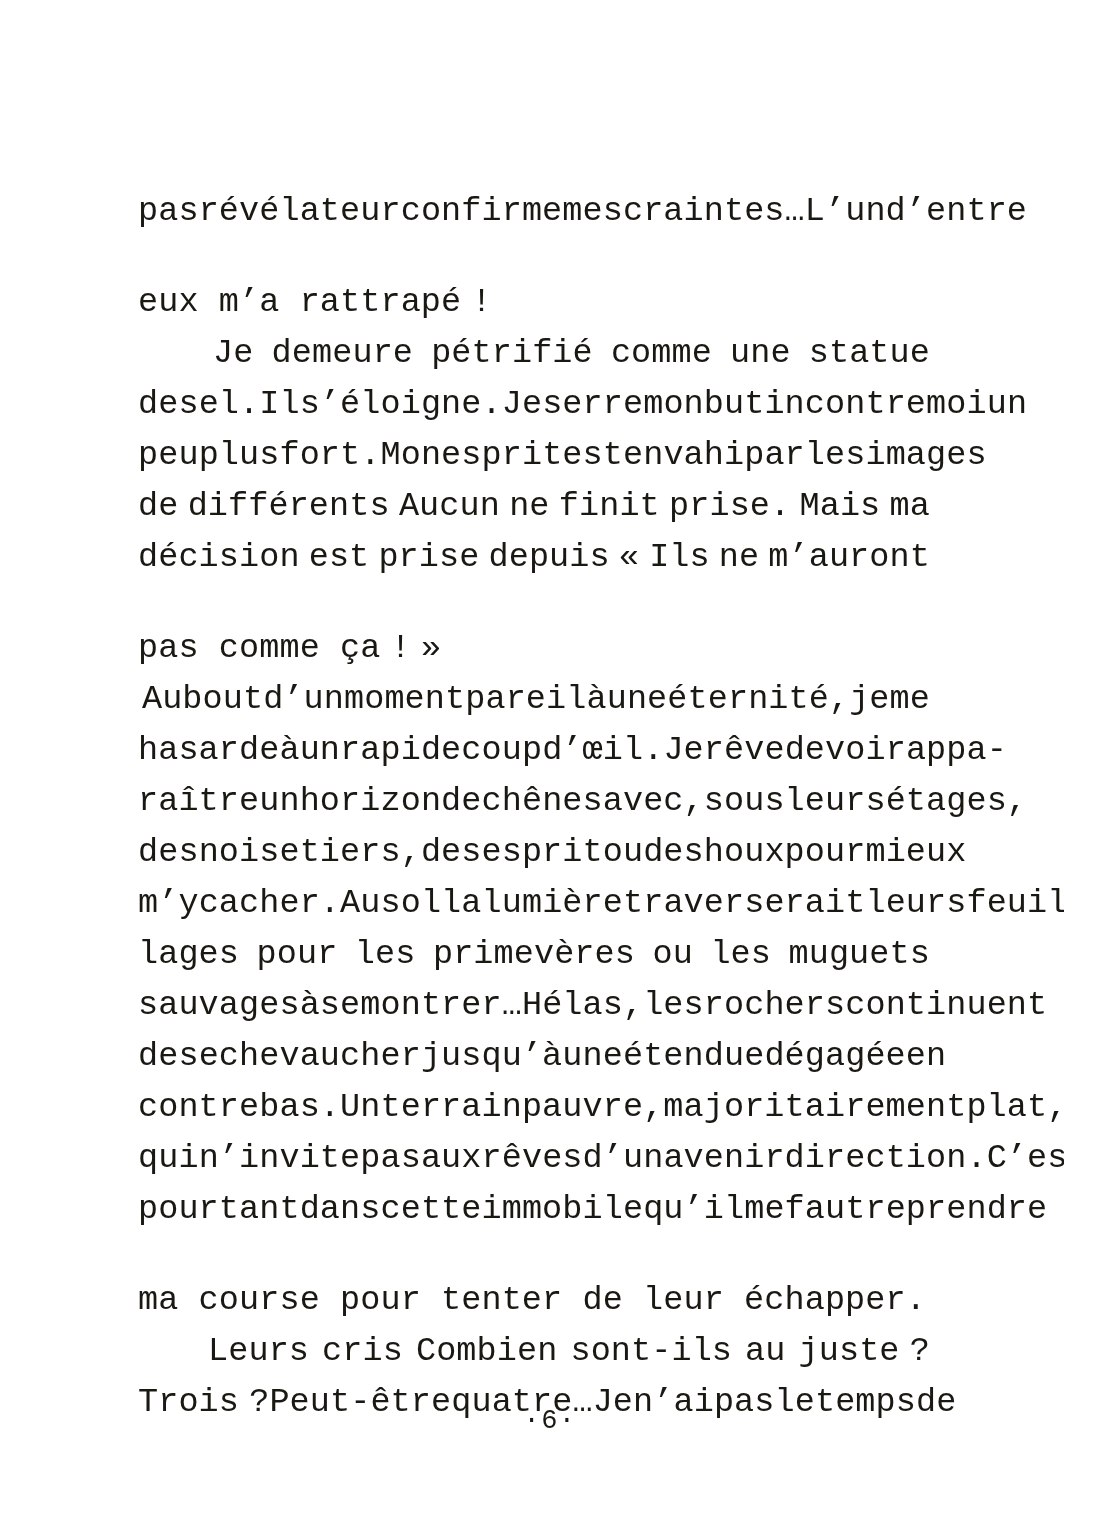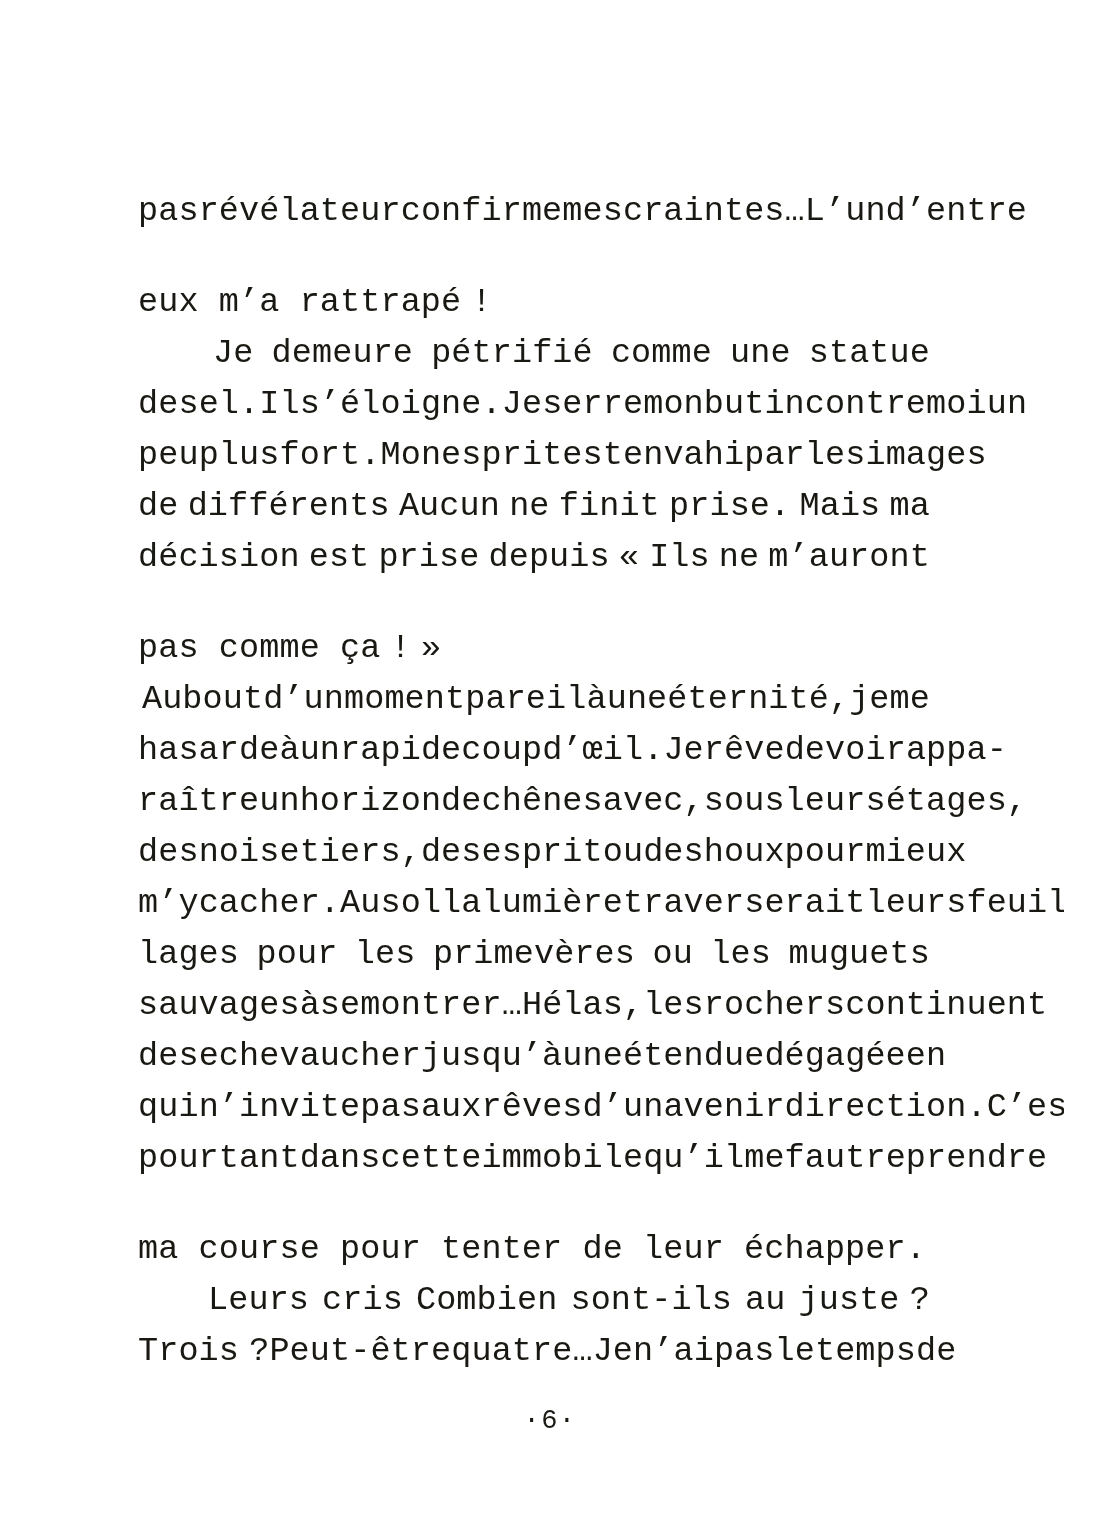--- a/index.html
+++ b/index.html
@@ -85,20 +85,21 @@
       </p>
       <p class="para">
         <span class="line j"><span class="indent"></span><span class="w">Au</span><span class="w">bout</span><span class="w">d’un</span><span class="w">moment</span><span class="w">pareil</span><span class="w">à</span><span class="w">une</span><span class="w">éternité,</span><span class="w">je</span><span class="w">me</span></span>
         <span class="line j"><span class="w">hasarde</span><span class="w">à</span><span class="w">un</span><span class="w">rapide</span><span class="w">coup</span><span class="w">d’œil.</span><span class="w">Je</span><span class="w">rêve</span><span class="w">de</span><span class="w">voir</span><span class="w">appa-</span></span>
         <span class="line j"><span class="w">raître</span><span class="w">un</span><span class="w">horizon</span><span class="w">de</span><span class="w">chênes</span><span class="w">avec,</span><span class="w">sous</span><span class="w">leurs</span><span class="w">étages,</span></span>
         <span class="line j"><span class="w">des</span><span class="w">noisetiers,</span><span class="w">des</span><span class="w">esprit</span><span class="w">ou</span><span class="w">des</span><span class="w">houx</span><span class="w">pour</span><span class="w">mieux</span></span>
         <span class="line j"><span class="w">m’y</span><span class="w">cacher.</span><span class="w">Au</span><span class="w">sol</span><span class="w">la</span><span class="w">lumière</span><span class="w">traverserait</span><span class="w">leurs</span><span class="w">feuil-</span></span>
         <span class="line j"><span class="w">lages</span><span class="w">pour</span><span class="w">les</span><span class="w">primevères</span><span class="w">ou</span><span class="w">les</span><span class="w">muguets</span></span>
         <span class="line j"><span class="w">sauvages</span><span class="w">à</span><span class="w">se</span><span class="w">montrer…</span><span class="w">Hélas,</span><span class="w">les</span><span class="w">rochers</span><span class="w">continuent</span></span>
         <span class="line j"><span class="w">de</span><span class="w">se</span><span class="w">chevaucher</span><span class="w">jusqu’à</span><span class="w">une</span><span class="w">étendue</span><span class="w">dégagée</span><span class="w">en</span></span>
+        <span class="line j"><span class="w">contrebas.</span><span class="w">Un</span><span class="w">terrain</span><span class="w">pauvre,</span><span class="w">majoritairement</span><span class="w">plat,</span></span>
         <span class="line j"><span class="w">qui</span><span class="w">n’invite</span><span class="w">pas</span><span class="w">aux</span><span class="w">rêves</span><span class="w">d’un</span><span class="w">avenir</span><span class="w">direction.</span><span class="w">C’est</span></span>
         <span class="line j"><span class="w">pourtant</span><span class="w">dans</span><span class="w">cette</span><span class="w">immobile</span><span class="w">qu’il</span><span class="w">me</span><span class="w">faut</span><span class="w">reprendre</span></span>
         <span class="line last">ma course pour tenter de leur échapper.</span>
       </p>
       <p class="para">
         <span class="line j"><span class="indent"></span><span class="w">Leurs</span><span class="w">cris</span><span class="w">Combien</span><span class="w">sont-ils</span><span class="w">au</span><span class="w">juste ?</span></span>
         <span class="line j"><span class="w">Trois ?</span><span class="w">Peut-être</span><span class="w">quatre…</span><span class="w">Je</span><span class="w">n’ai</span><span class="w">pas</span><span class="w">le</span><span class="w">temps</span><span class="w">de</span></span>
       </p>
     </div>
 

